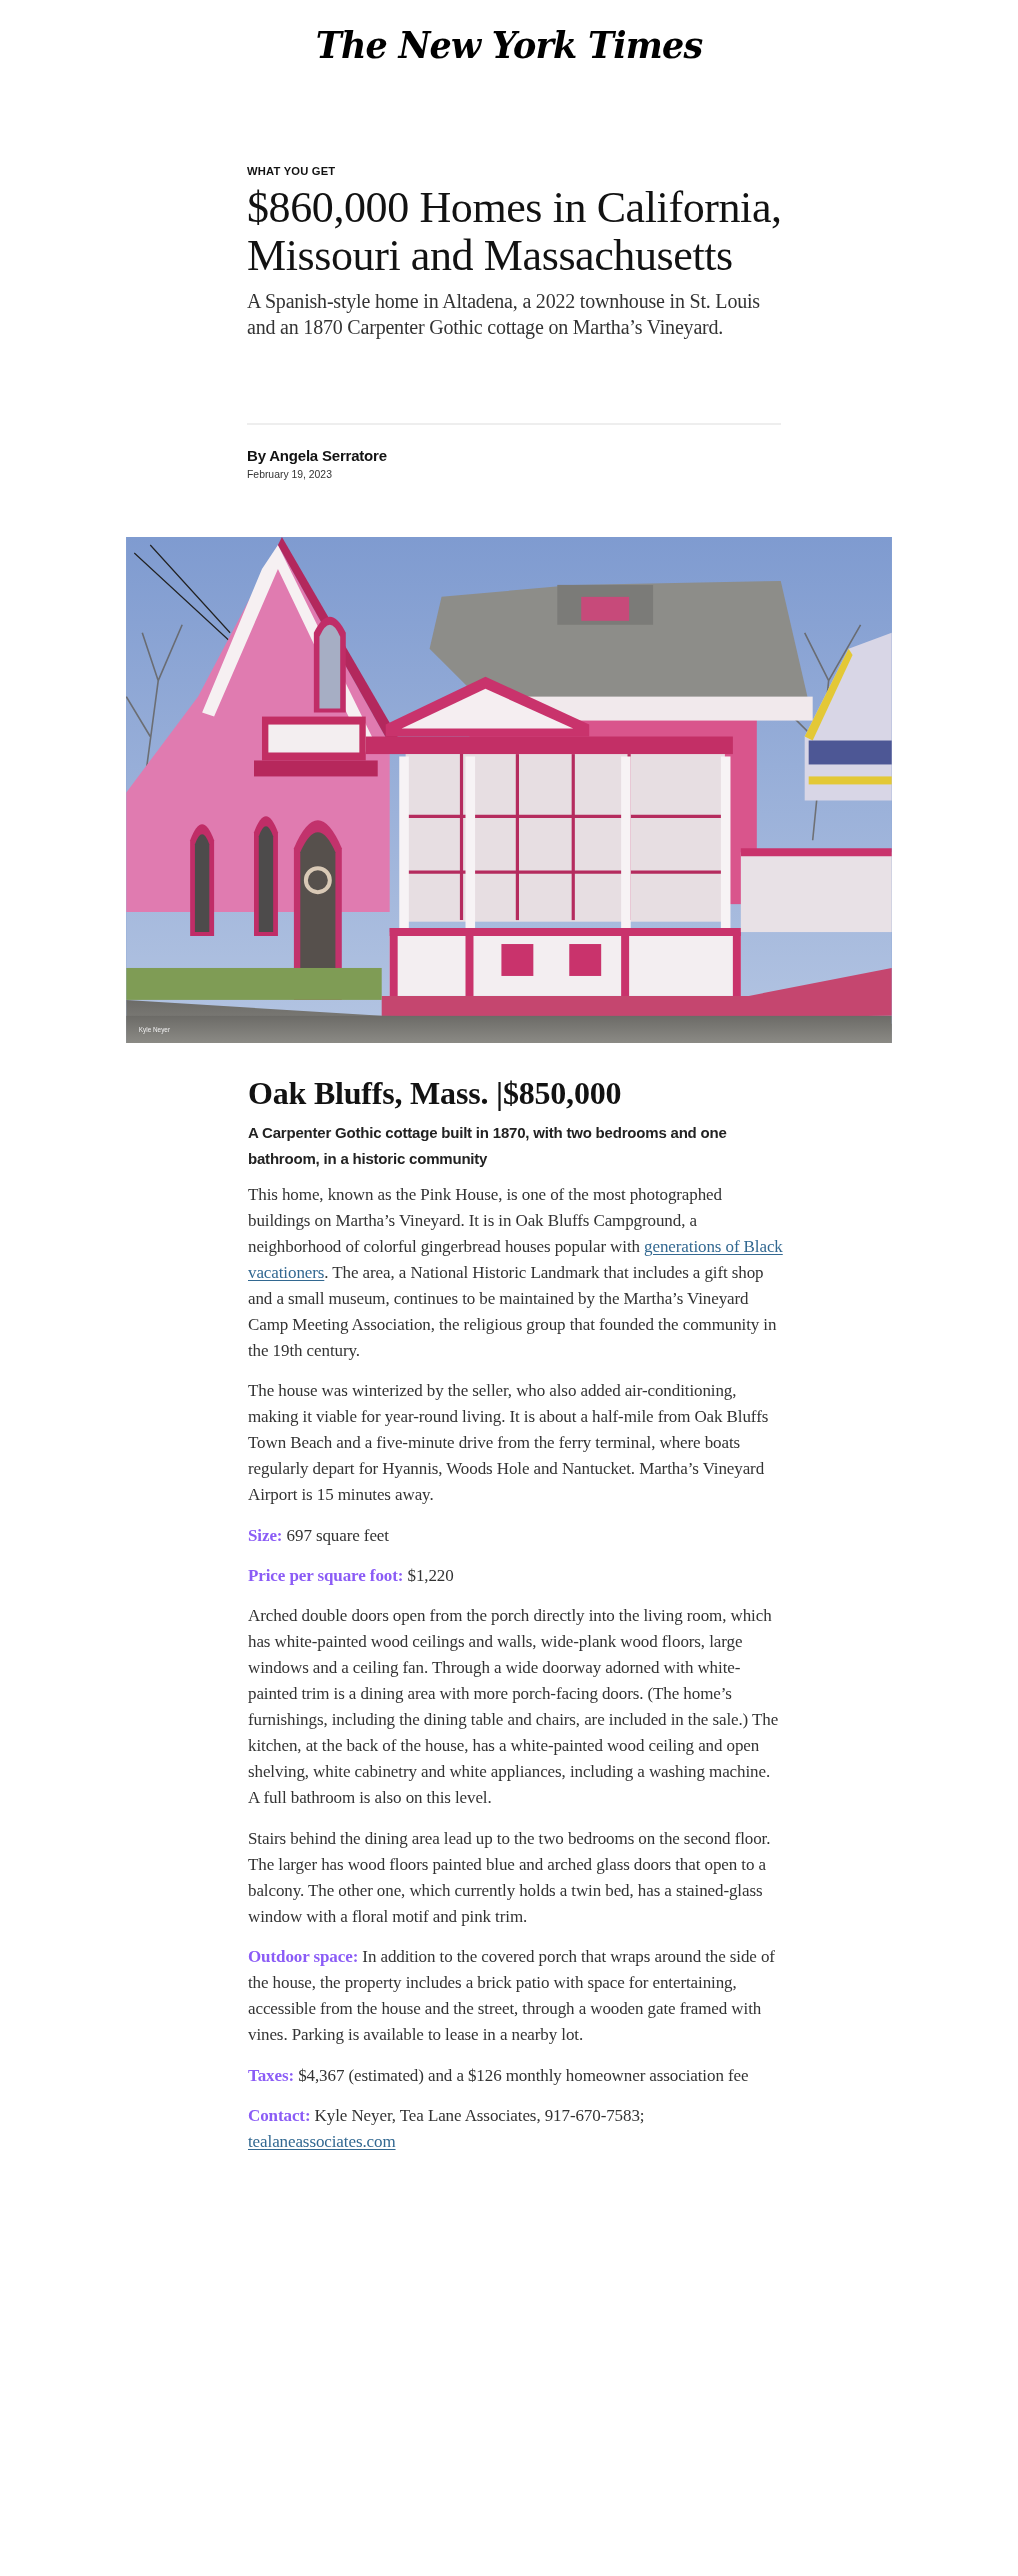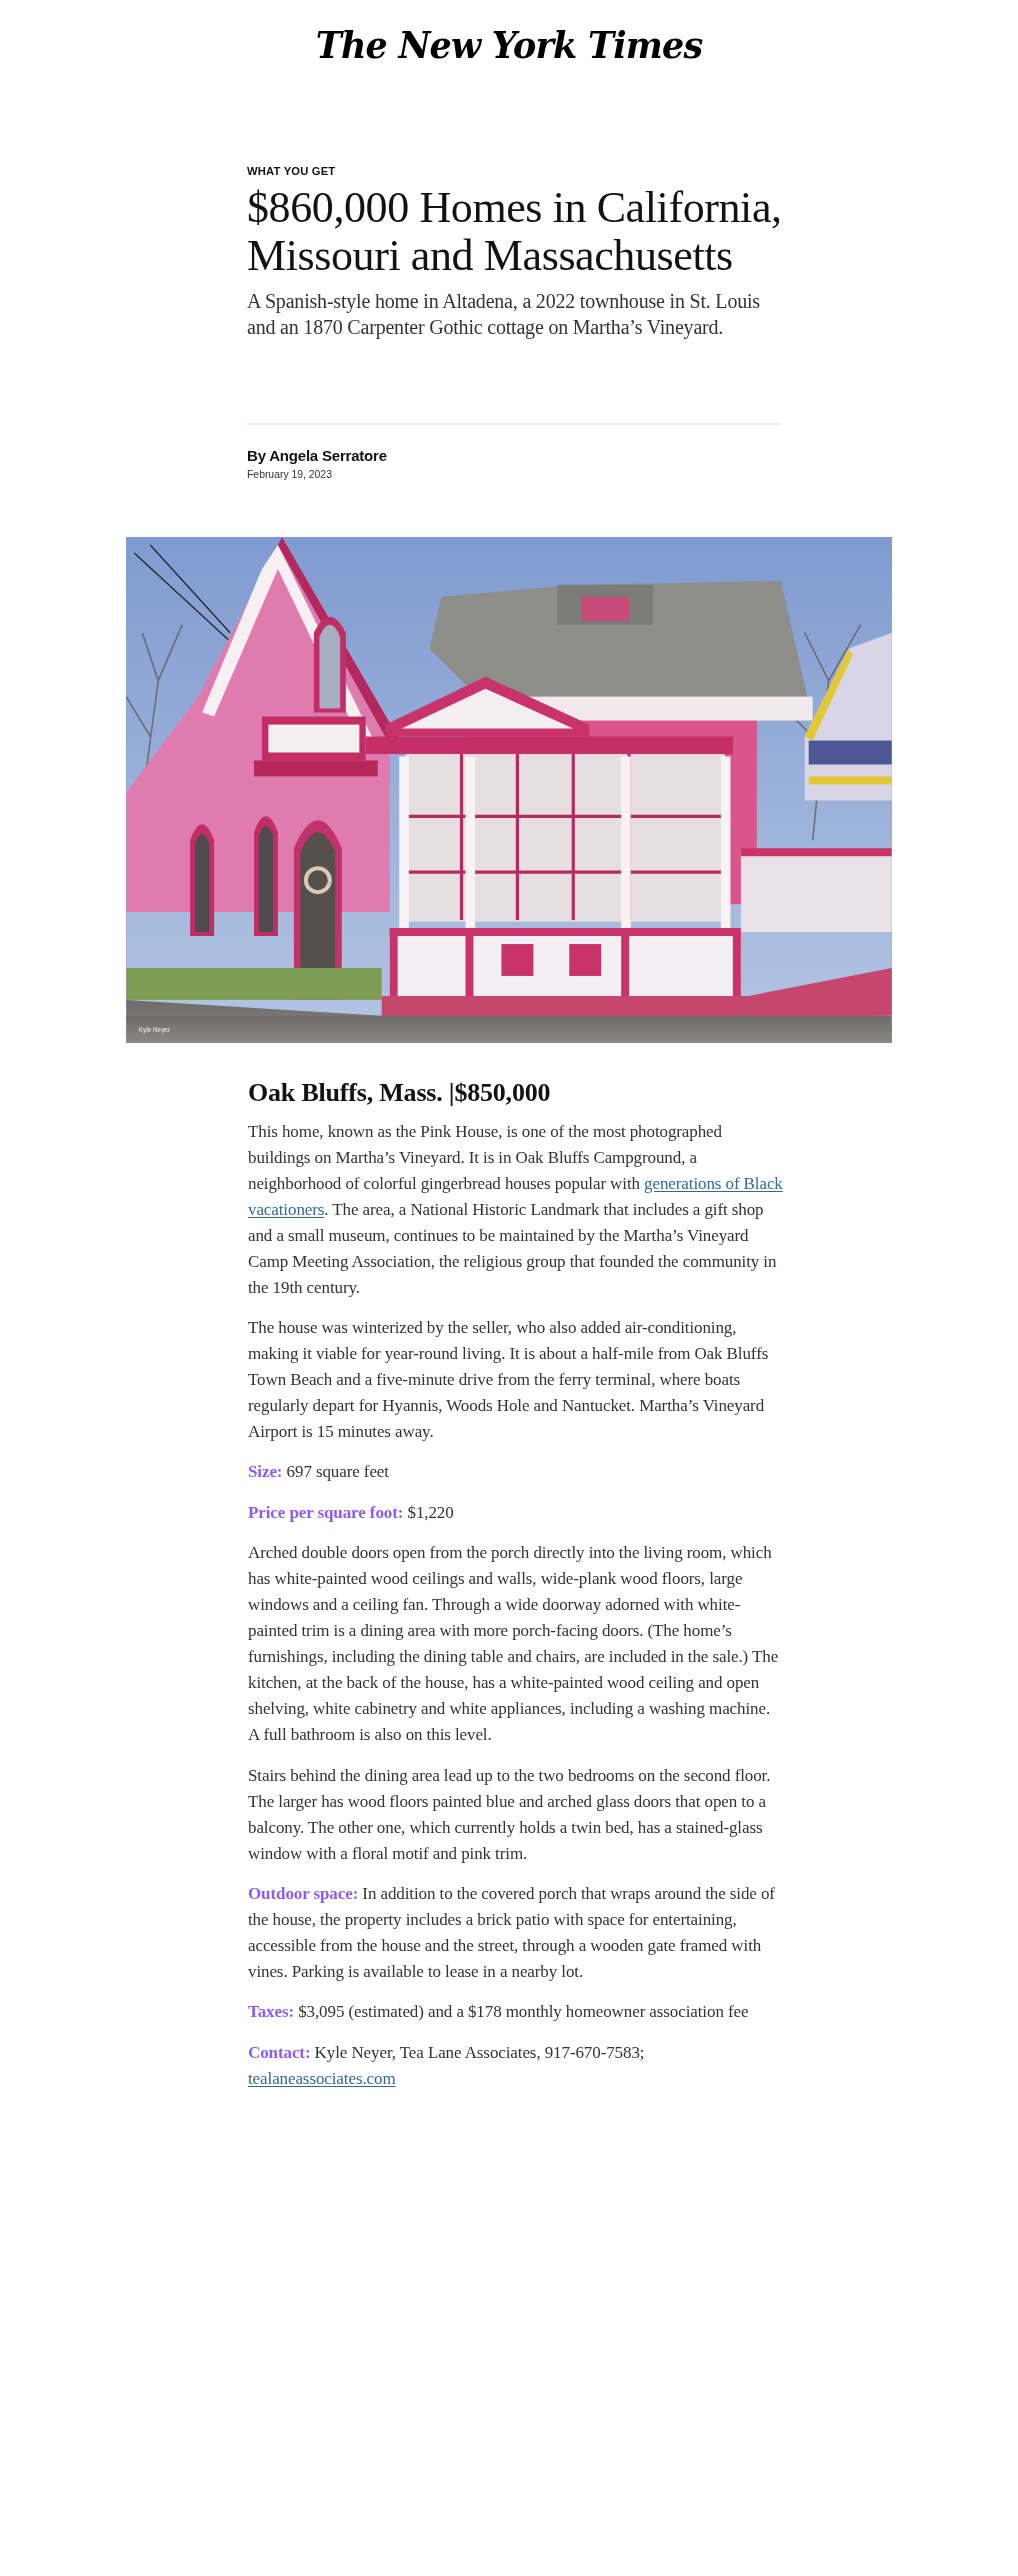--- a/index.html
+++ b/index.html
@@ -103,21 +103,21 @@
     color: #f0f0f0;
   }
   .article {
     position: absolute;
     left: 248px;
     top: 1077px;
     width: 535px;
   }
   .listing-title {
     font-family: "Liberation Serif", serif;
-    font-size: 26px;
+    font-size: 32px;
     line-height: 32px;
     color: #121212;
     letter-spacing: -0.2px;
   }
   .listing-sub {
     margin-top: 11.2px;
     font-family: "Liberation Sans", sans-serif;
     font-weight: bold;
     font-size: 15px;
     line-height: 26px;
@@ -258,35 +258,36 @@
     <rect x="0" y="600" width="959" height="34" fill="url(#road)"></rect>
   </svg>
   <figcaption class="credit">Kyle Neyer</figcaption>
 </figure>
 
 <article class="article">
   <h2 class="listing-title">
     <span>Oak Bluffs, Mass.</span>
     <span>|</span><span>$850,000</span>
   </h2>
+  <p class="listing-sub">A Carpenter Gothic cottage built in 1870, with two bedrooms and one bathroom, in a historic community</p>
 
   <div class="body">
     <p><span>This home, known as the Pink House, is one of the most photographed buildings on Martha’s Vineyard. It is in Oak Bluffs Campground, a neighborhood of colorful gingerbread houses popular with </span><a>generations of Black vacationers</a><span>. The area, a National Historic Landmark that includes a gift shop and a small museum, continues to be maintained by the Martha’s Vineyard Camp Meeting Association, the religious group that founded the community in the 19th century.</span></p>
 
     <p>The house was winterized by the seller, who also added air-conditioning, making it viable for year-round living. It is about a half-mile from Oak Bluffs Town Beach and a five-minute drive from the ferry terminal, where boats regularly depart for Hyannis, Woods Hole and Nantucket. Martha’s Vineyard Airport is 15 minutes away.</p>
 
     <p><b>Size:</b><span> 697 square feet</span></p>
 
     <p><b>Price per square foot:</b><span> $1,220</span></p>
 
 
     <p>Arched double doors open from the porch directly into the living room, which has white-painted wood ceilings and walls, wide-plank wood floors, large windows and a ceiling fan. Through a wide doorway adorned with white-painted trim is a dining area with more porch-facing doors. (The home’s furnishings, including the dining table and chairs, are included in the sale.) The kitchen, at the back of the house, has a white-painted wood ceiling and open shelving, white cabinetry and white appliances, including a washing machine. A full bathroom is also on this level.</p>
 
     <p>Stairs behind the dining area lead up to the two bedrooms on the second floor. The larger has wood floors painted blue and arched glass doors that open to a balcony. The other one, which currently holds a twin bed, has a stained-glass window with a floral motif and pink trim.</p>
 
     <p><b>Outdoor space:</b><span> In addition to the covered porch that wraps around the side of the house, the property includes a brick patio with space for entertaining, accessible from the house and the street, through a wooden gate framed with vines. Parking is available to lease in a nearby lot.</span></p>
 
-    <p><b>Taxes:</b><span> $3,095 (estimated) and a $178 monthly homeowner association fee</span></p>
+    <p><b>Taxes:</b><span> $4,367 (estimated) and a $126 monthly homeowner association fee</span></p>
 
     <p><b>Contact:</b><span> Kyle Neyer, Tea Lane Associates, 917-670-7583; </span><a>tealaneassociates.com</a></p>
   </div>
 </article>
 
 
 </body></html>

